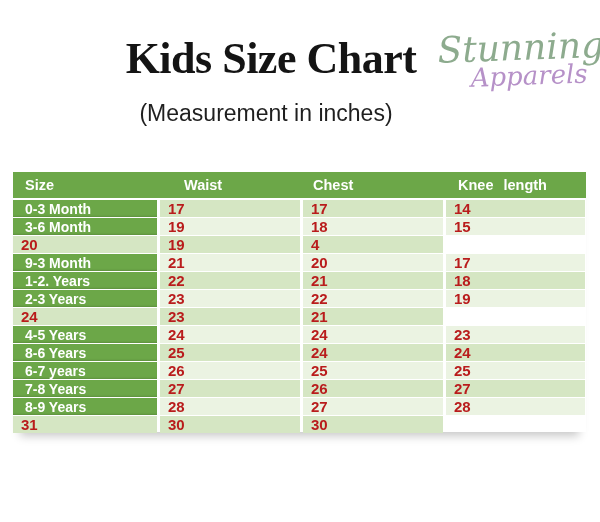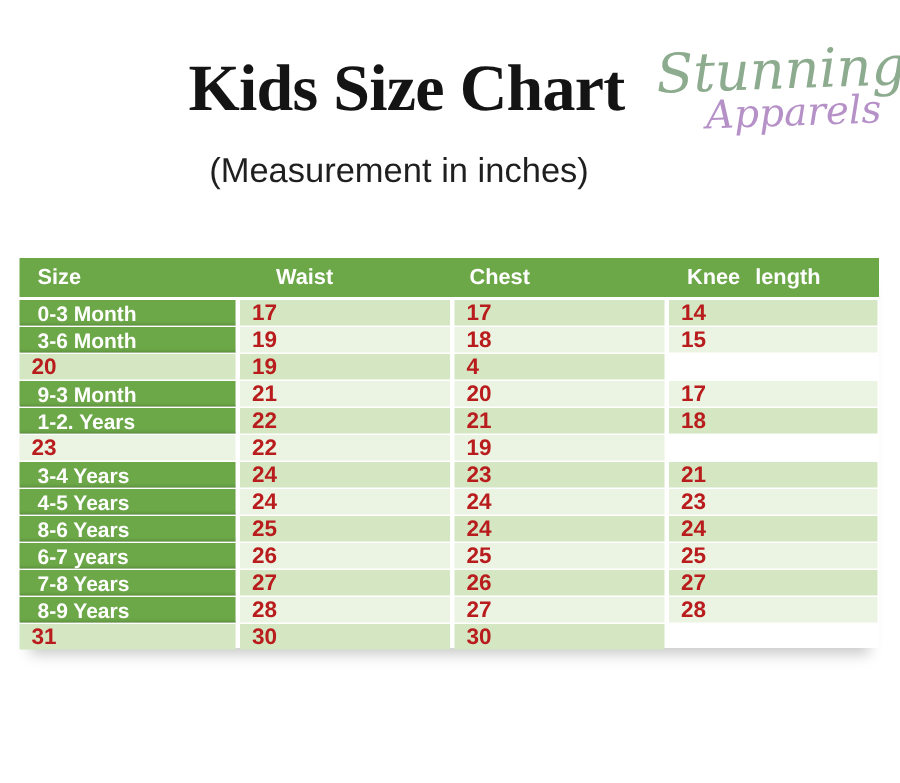--- a/index.html
+++ b/index.html
@@ -113,27 +113,27 @@
     </div>
 
     <div class="trow">
       <span class="cell-size">1-2. Years</span>
       <span class="cell-num">22</span>
       <span class="cell-num">21</span>
       <span class="cell-num">18</span>
     </div>
 
     <div class="trow">
+      <span class="cell-size">2-3 Years</span>
       <span class="cell-num">23</span>
       <span class="cell-num">22</span>
       <span class="cell-num">19</span>
     </div>
 
     <div class="trow">
-      <span class="cell-size">3-4 Years</span>
       <span class="cell-num">24</span>
       <span class="cell-num">23</span>
       <span class="cell-num">21</span>
     </div>
 
     <div class="trow">
       <span class="cell-size">4-5 Years</span>
       <span class="cell-num">24</span>
       <span class="cell-num">24</span>
       <span class="cell-num">23</span>

